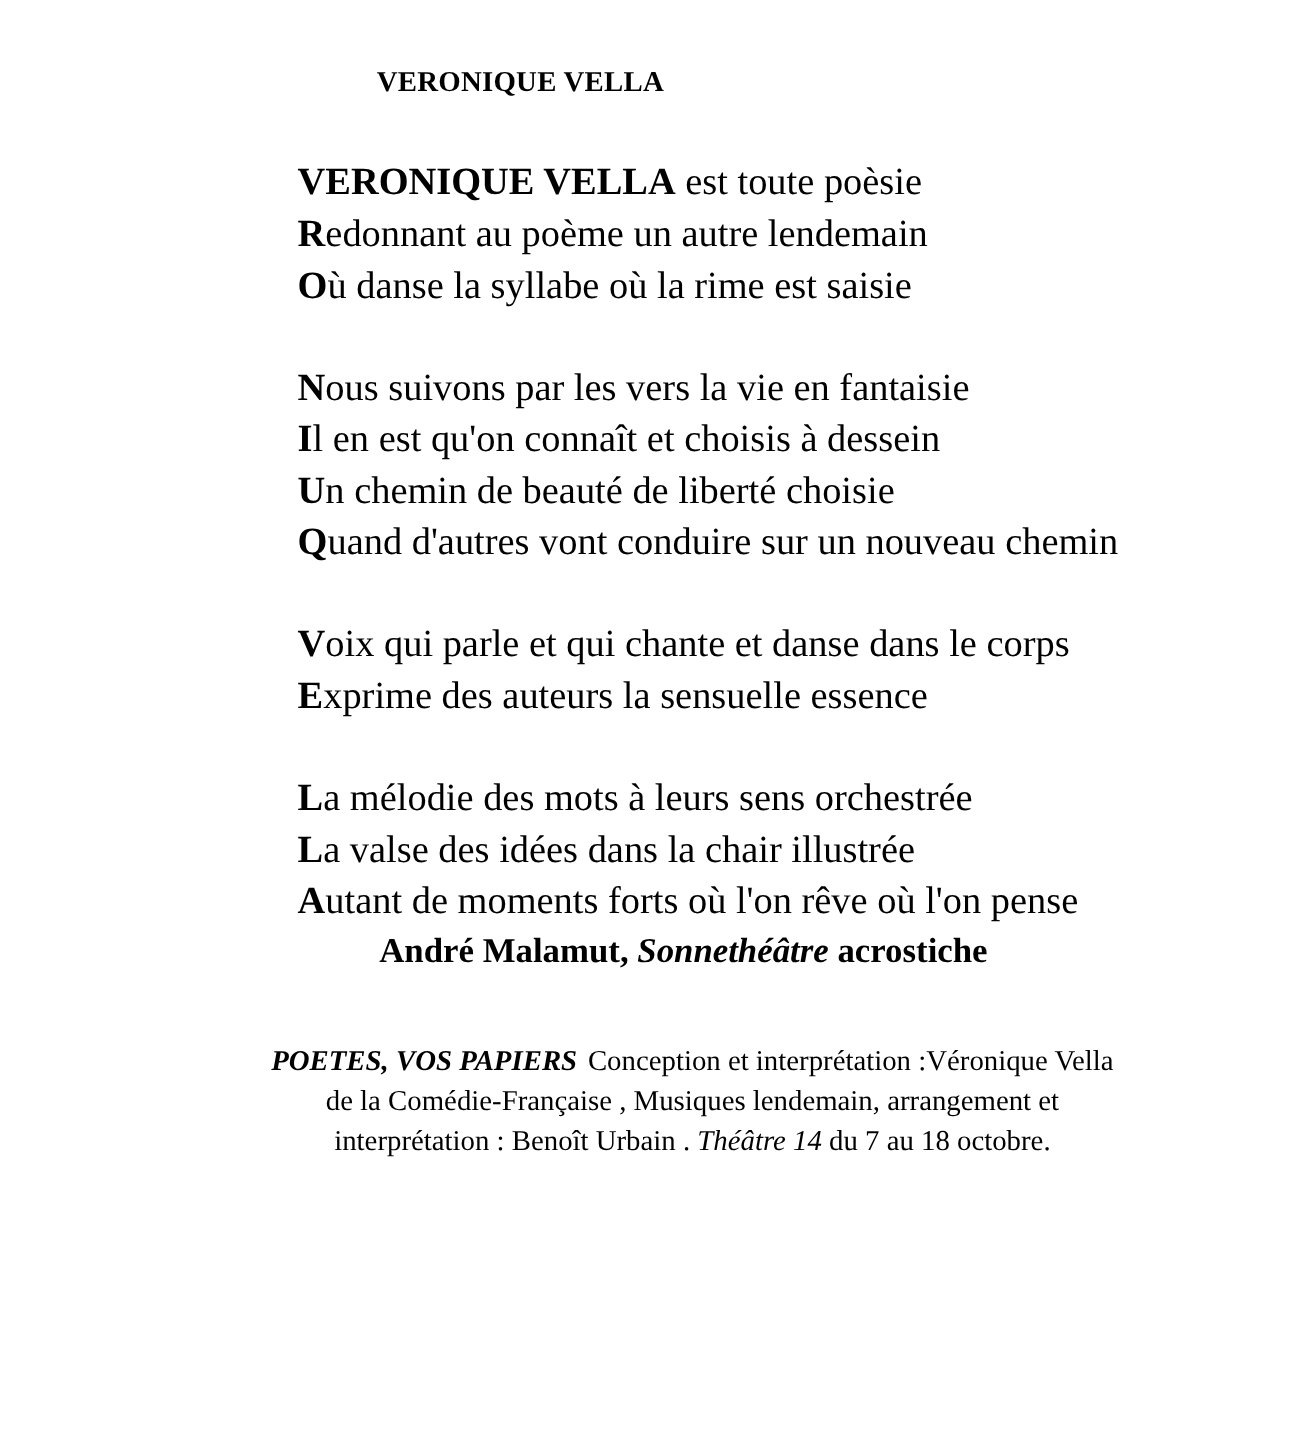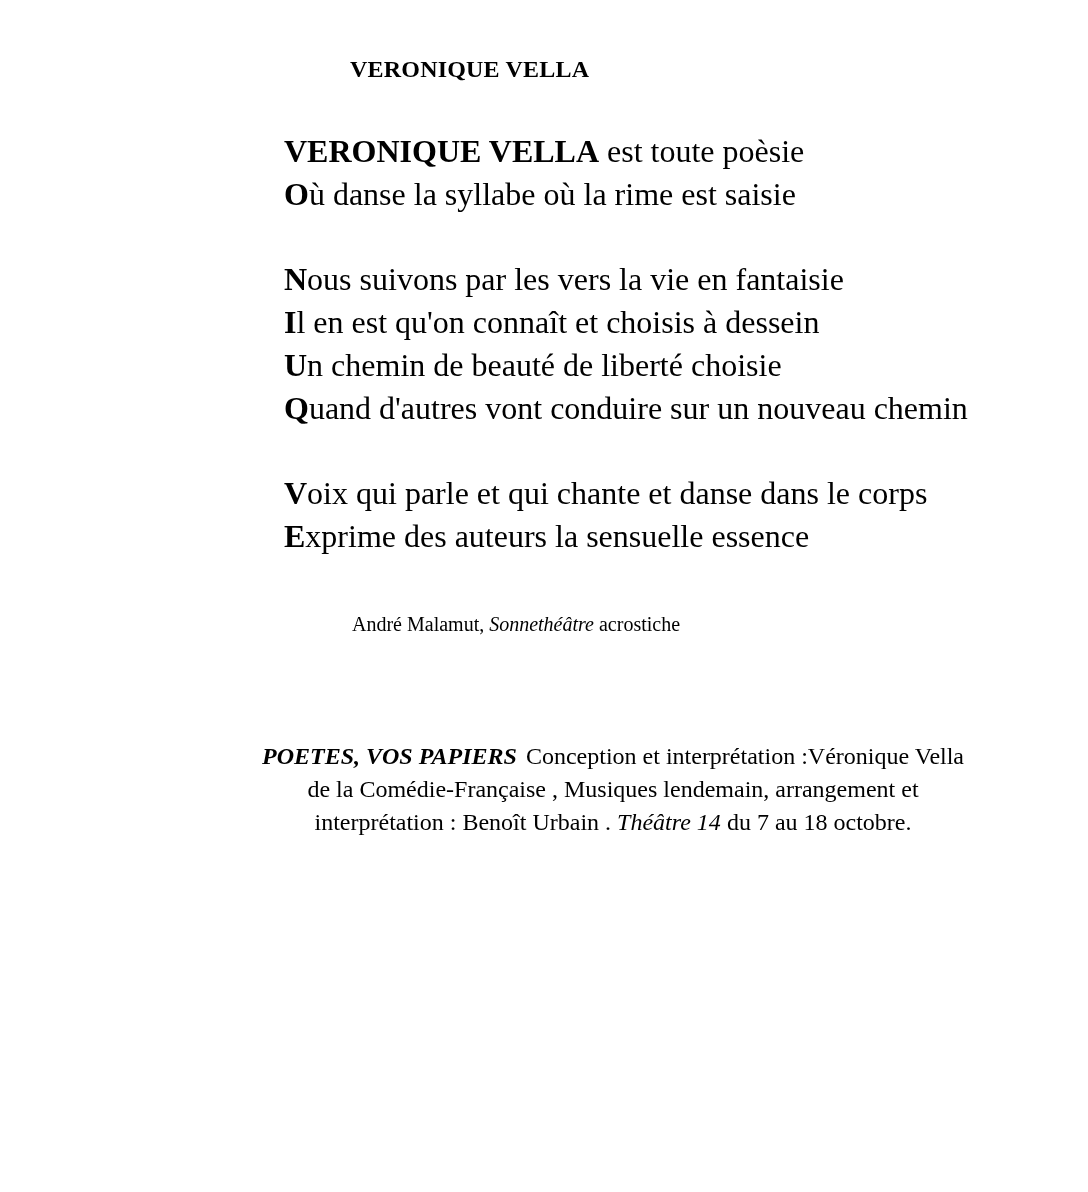--- a/index.html
+++ b/index.html
@@ -5,48 +5,47 @@
     * { margin: 0; padding: 0; box-sizing: border-box; }
     html, body { background: #ffffff; }
     .page {
       position: relative;
       width: 1088px;
       height: 1192px;
       background: #ffffff;
       color: #000000;
       font-family: "Liberation Serif", serif;
       overflow: hidden;
-      padding-left: 36px;
     }
     .doc-title {
       margin-left: 314px;
       padding-top: 55px;
       font-size: 24px;
       line-height: 28px;
       font-weight: bold;
       letter-spacing: 0.2px;
     }
     .poem {
       margin-left: 248px;
       margin-top: 47px;
       font-size: 32px;
       line-height: 43px;
     }
     .stanza + .stanza { margin-top: 42px; }
     .line b { font-weight: bold; }
     .attribution {
       margin-left: 316px;
-      margin-top: 45px;
-      font-size: 20px;
+      font-size: 29px;
       line-height: 43px;
+      font-weight: bold;
     }
     .attribution .work { font-style: italic; }
     .footer {
       margin-left: 182px;
-      margin-top: 94px;
+      margin-top: 54px;
       width: 790px;
       text-align: center;
       font-size: 24px;
       line-height: 33px;
     }
     .footer .show-title {
       font-weight: bold;
       font-style: italic;
       margin-right: 9px;
     }
@@ -56,35 +55,41 @@
 <body>
 
 <div class="page">
 
   <div class="doc-title">VERONIQUE VELLA</div>
 
   <div class="poem">
 
     <div class="stanza">
       <div class="line"><b>VERONIQUE VELLA</b><span> est toute poèsie</span></div>
+      <div class="line"><b>R</b><span>edonnant au poème un autre lendemain</span></div>
       <div class="line"><b>O</b><span>ù danse la syllabe où la rime est saisie</span></div>
     </div>
 
     <div class="stanza">
       <div class="line"><b>N</b><span>ous suivons par les vers la vie en fantaisie</span></div>
       <div class="line"><b>I</b><span>l en est qu'on connaît et choisis à dessein</span></div>
       <div class="line"><b>U</b><span>n chemin de beauté de liberté choisie</span></div>
       <div class="line"><b>Q</b><span>uand d'autres vont conduire sur un nouveau chemin</span></div>
     </div>
 
     <div class="stanza">
       <div class="line"><b>V</b><span>oix qui parle et qui chante et danse dans le corps</span></div>
       <div class="line"><b>E</b><span>xprime des auteurs la sensuelle essence</span></div>
     </div>
 
+    <div class="stanza">
+      <div class="line"><b>L</b><span>a mélodie des mots à leurs sens orchestrée</span></div>
+      <div class="line"><b>L</b><span>a valse des idées dans la chair illustrée</span></div>
+      <div class="line"><b>A</b><span>utant de moments forts où l'on rêve où l'on pense</span></div>
+    </div>
 
   </div>
 
   <div class="attribution"><span>André Malamut, </span><span class="work">Sonnethéâtre</span><span> acrostiche</span></div>
 
   <div class="footer">
     <div class="footer-line"><span class="show-title">POETES, VOS PAPIERS</span><span>Conception et interprétation :Véronique Vella</span></div>
     <div class="footer-line"><span>de la Comédie-Française , Musiques lendemain, arrangement et</span></div>
     <div class="footer-line"><span>interprétation : Benoît Urbain . </span><span class="venue">Théâtre 14</span><span> du 7 au 18 octobre.</span></div>
   </div>

